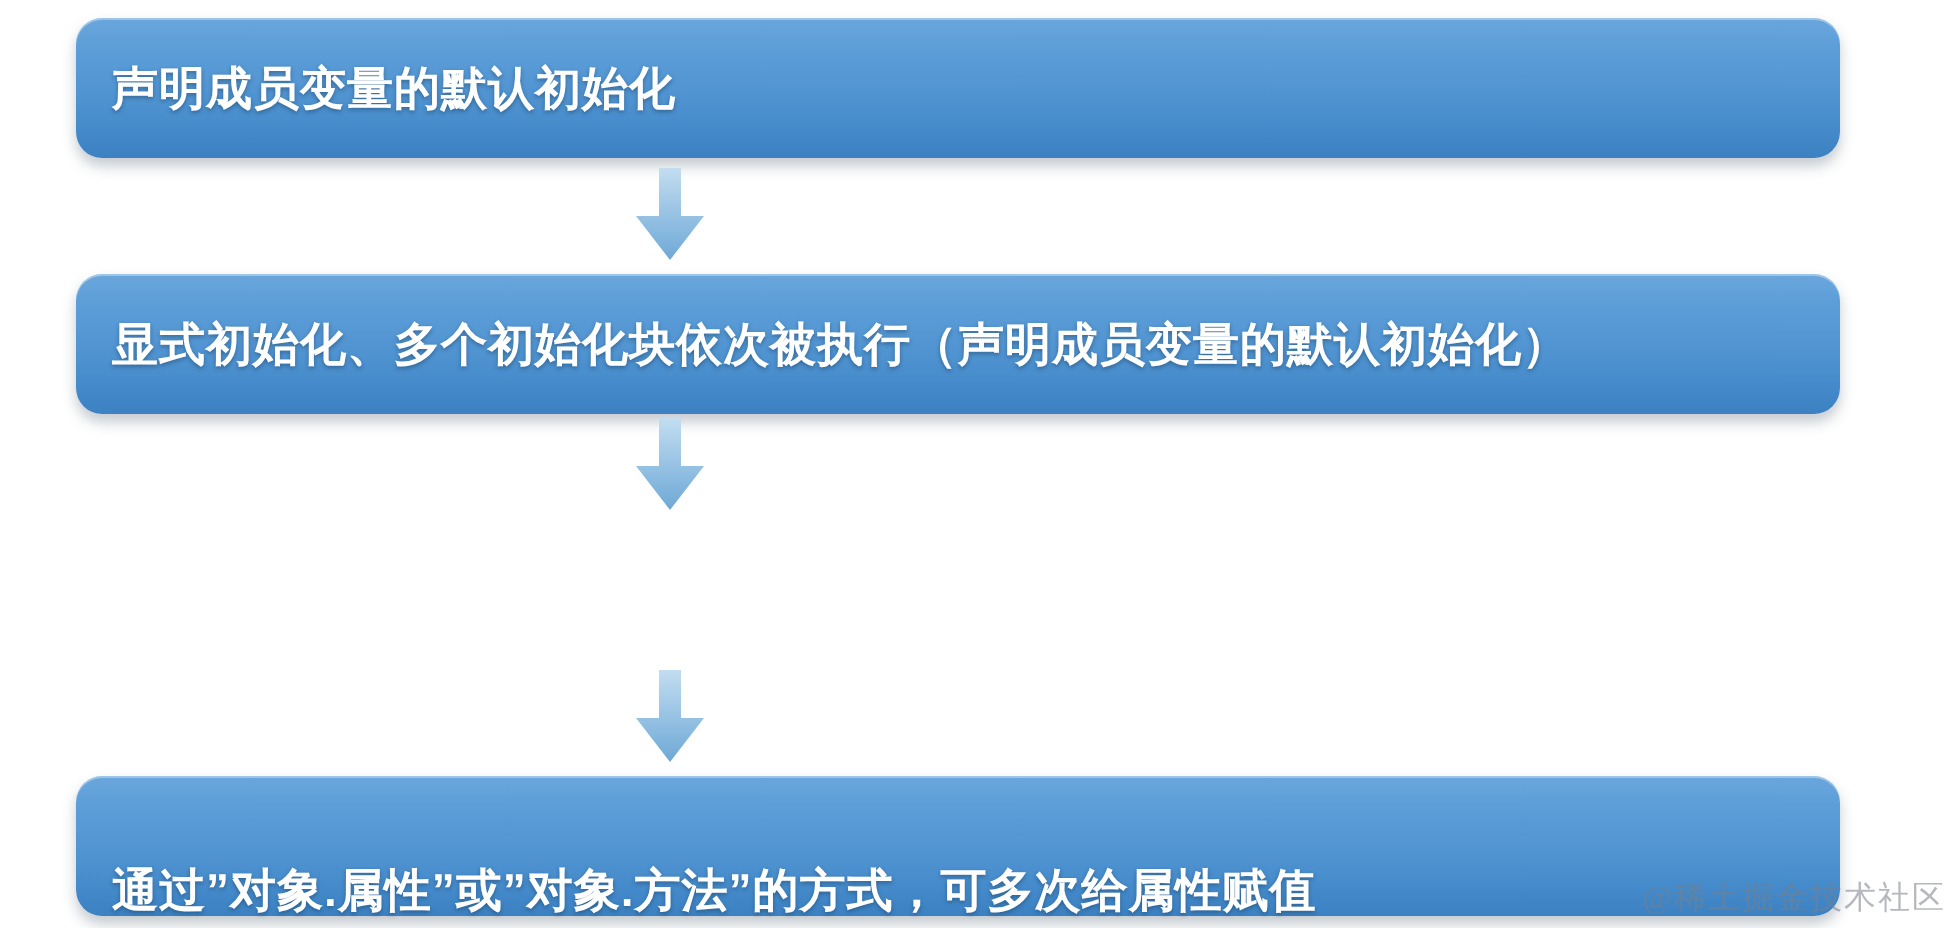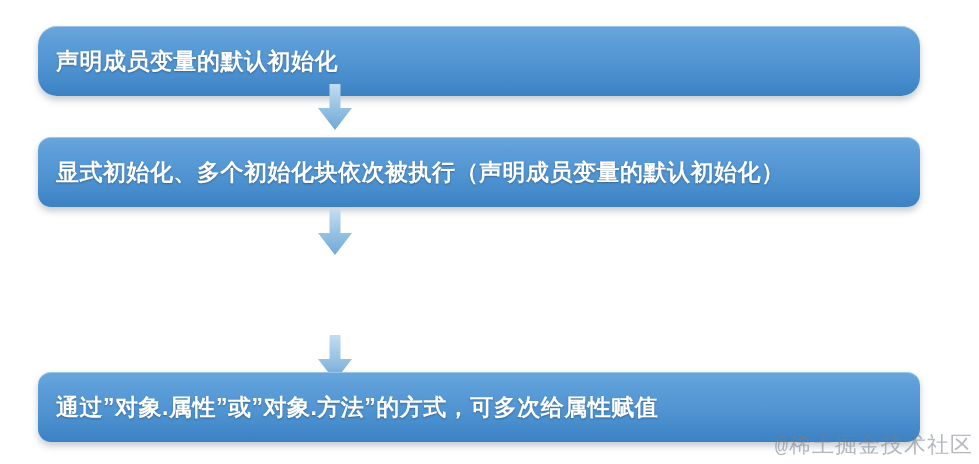--- a/index.html
+++ b/index.html
@@ -34,24 +34,24 @@
                 #3f85c6 92%,
                 #3c81c2 100%);
     box-shadow: 0 4px 7px rgba(60, 80, 100, 0.30),
                 0 1px 0 rgba(255,255,255,0.35) inset;
     display: flex;
     align-items: center;
     box-sizing: border-box;
     padding: 0 16px 0 18px;
   }
 
-  .flow-box.b1 { top: 26px; border-radius: 19px; }
+  .flow-box.b1 { top: 9px; }
   .flow-box.b2 { top: 137px; }
   .flow-box.b3 { top: 263px; }
-  .flow-box.b4 { top: 372px; }
+  .flow-box.b4 { top: 388px; align-items: flex-end; }
 
   .flow-label {
     color: #ffffff;
     font-size: 23px;
     font-weight: bold;
     line-height: 1.15;
     letter-spacing: 0.5px;
     white-space: nowrap;
     text-shadow: 0 1px 2px rgba(20, 50, 80, 0.45);
   }
@@ -67,23 +67,23 @@
   .flow-arrow.a2 { top: 209px; }
   .flow-arrow.a3 { top: 335px; }
 
   .flow-arrow svg { display: block; width: 44px; height: 48px; }
 
   
   #watermark {
     position: absolute;
     right: 6px;
     bottom: 4px;
-    font-size: 22px;
+    font-size: 16px;
     color: rgba(120, 128, 136, 0.55);
-    font-family: Liberation Mono, monospace;
+    font-family: Liberation Serif, serif;
     letter-spacing: 1px;
     white-space: nowrap;
     pointer-events: none;
   }
 </style>
 </head>
 <body>
 
 <div id="flow-root">
 

